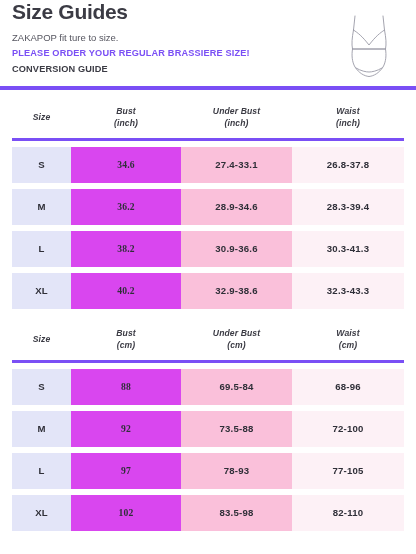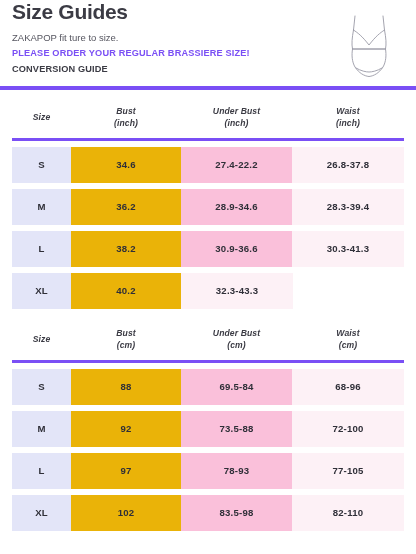--- a/index.html
+++ b/index.html
@@ -124,21 +124,21 @@
     align-items: center;
     justify-content: center;
     font-size: 9.6px;
     font-weight: bold;
     color: #2f2f38;
     letter-spacing: 0.2px;
     height: 36px;
   }
 
   .cell.size   { background: #e3e5f8; }
-  .cell.bust   { background: #eab308; }
+  .cell.bust   { background: #d946ef; font-family: Liberation Serif, serif; }
   .cell.under  { background: #fac0da; }
   .cell.waist  { background: #fdf1f6; text-align: right; }
 </style>
 </head>
 <body>
 
 <div class="page">
 
   <div class="header">
     <div class="page-title">Size Guides</div>
@@ -180,38 +180,39 @@
         <div>(inch)</div>
       </div>
     </div>
 
     <div class="divider"></div>
 
     <div class="rows">
       <div class="row">
         <div class="cell size col-size">S</div>
         <div class="cell bust col-bust">34.6</div>
-        <div class="cell under col-under">27.4-22.2</div>
+        <div class="cell under col-under">27.4-33.1</div>
         <div class="cell waist col-waist">26.8-37.8</div>
       </div>
       <div class="row">
         <div class="cell size col-size">M</div>
         <div class="cell bust col-bust">36.2</div>
         <div class="cell under col-under">28.9-34.6</div>
         <div class="cell waist col-waist">28.3-39.4</div>
       </div>
       <div class="row">
         <div class="cell size col-size">L</div>
         <div class="cell bust col-bust">38.2</div>
         <div class="cell under col-under">30.9-36.6</div>
         <div class="cell waist col-waist">30.3-41.3</div>
       </div>
       <div class="row">
         <div class="cell size col-size">XL</div>
         <div class="cell bust col-bust">40.2</div>
+        <div class="cell under col-under">32.9-38.6</div>
         <div class="cell waist col-waist">32.3-43.3</div>
       </div>
     </div>
   </div>
 
   <div class="table-block table-cm">
     <div class="thead">
       <div class="th col-size">
         <div>Size</div>
       </div>

